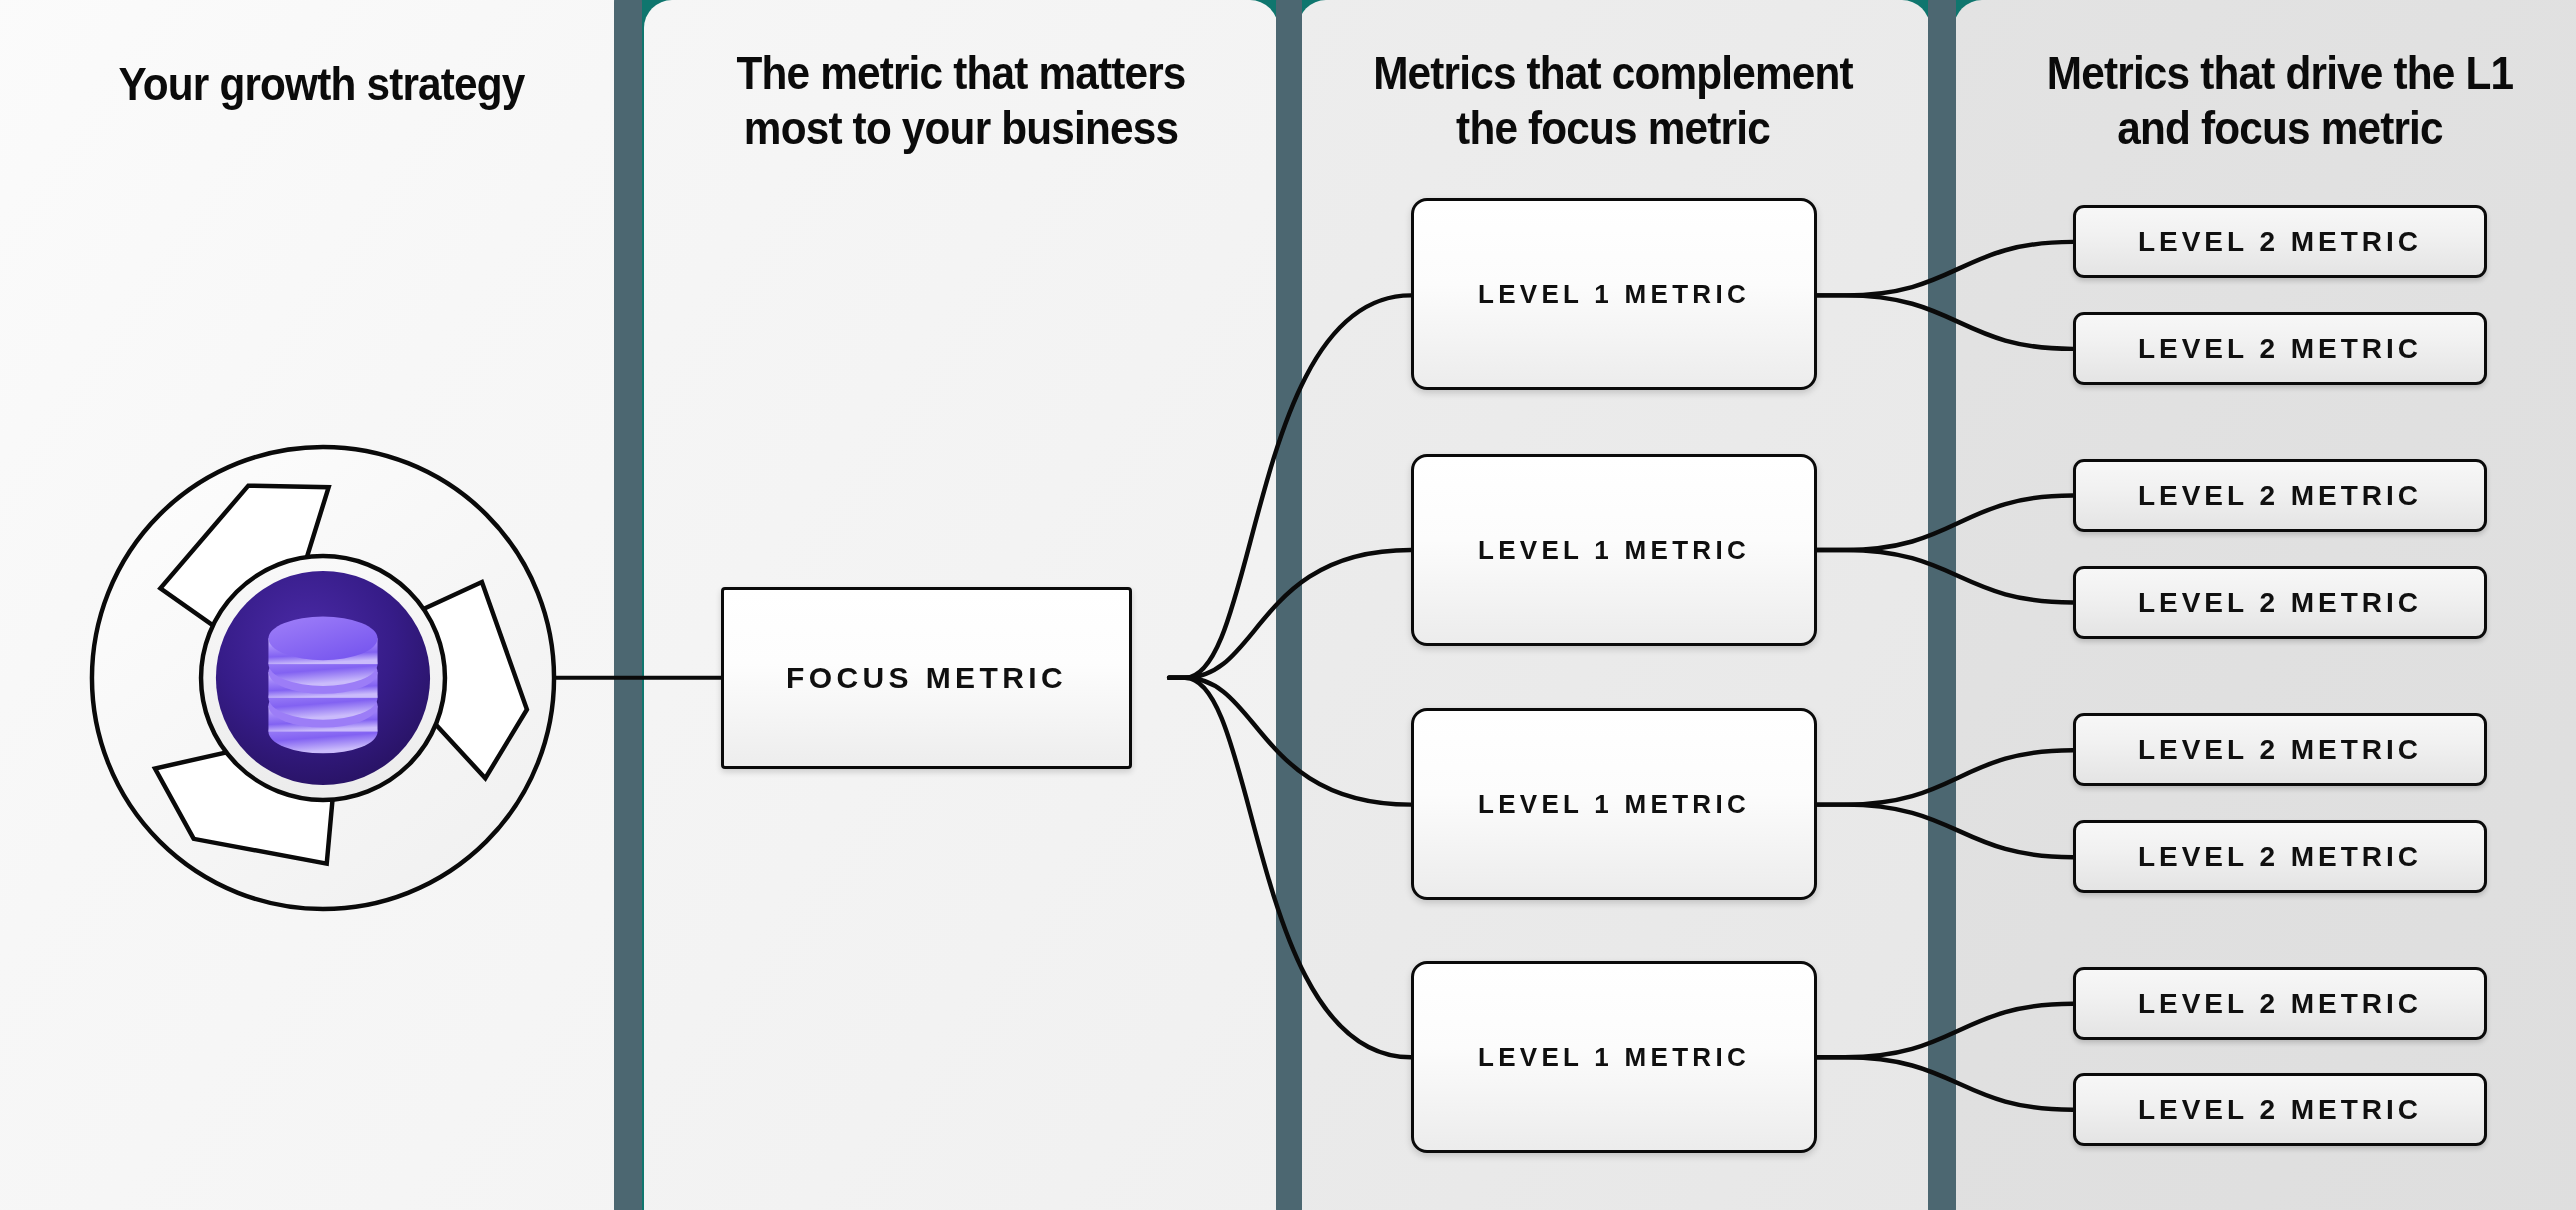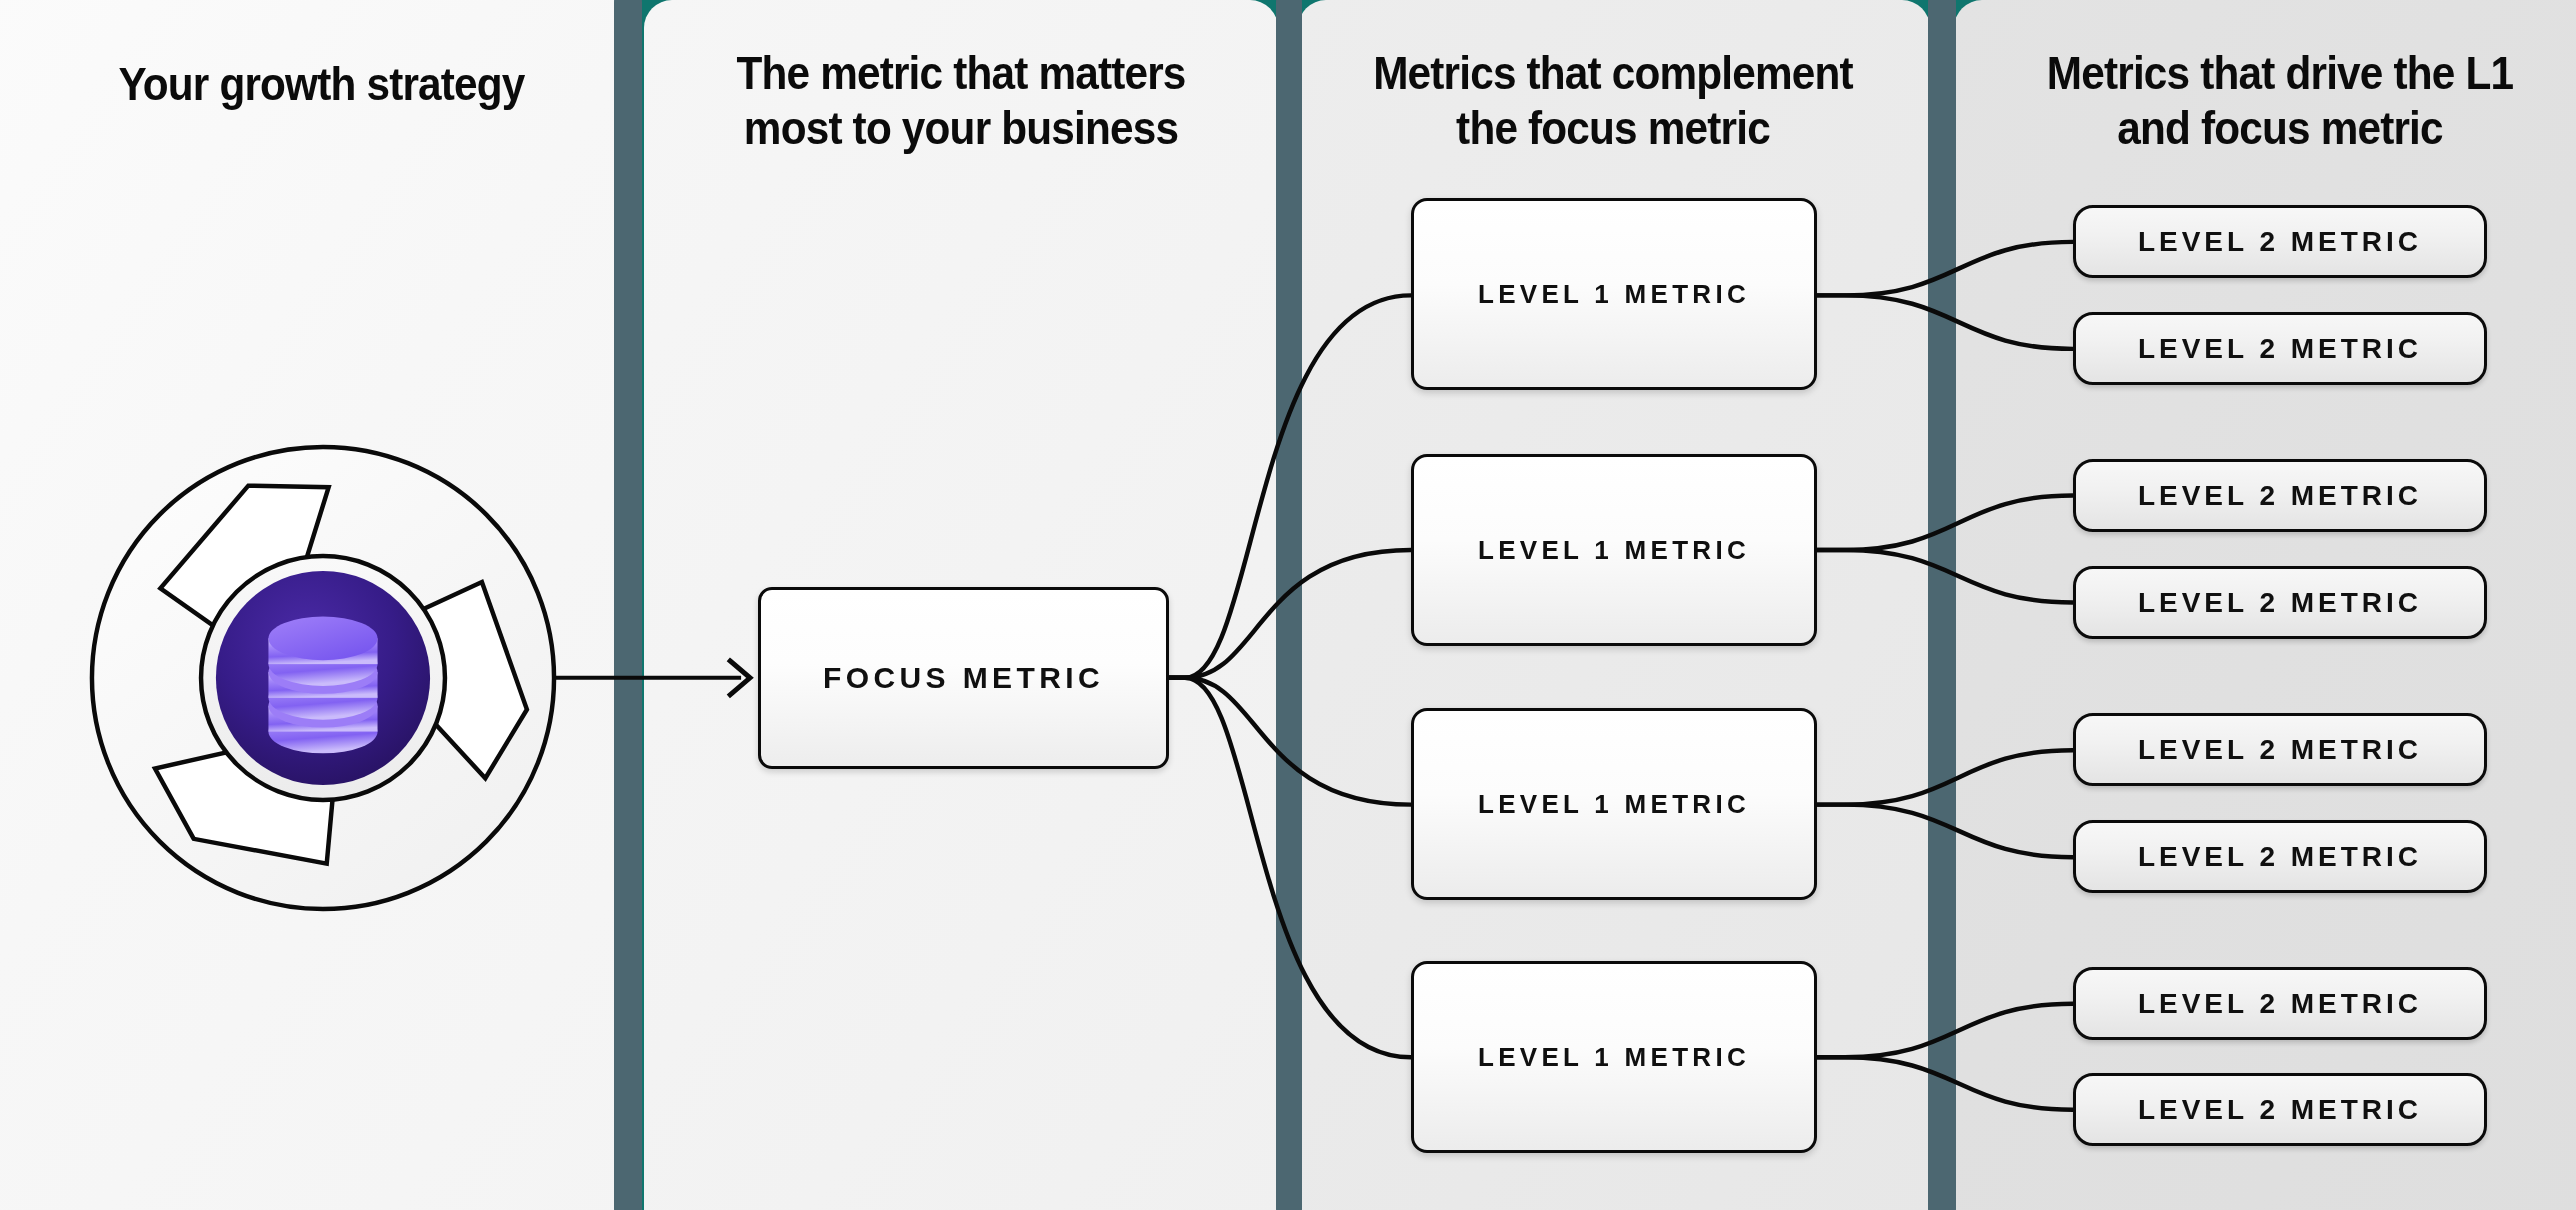--- a/index.html
+++ b/index.html
@@ -37,31 +37,31 @@
   
   #brand-logo{position:absolute;left:87px;top:442px;width:472px;height:472px;}
 
   
   .metric-box{position:absolute;display:flex;align-items:center;justify-content:center;
     border:3px solid #0a0a0a;box-sizing:border-box;color:#101010;
     font-family:"Liberation Sans","DejaVu Sans",sans-serif;
     font-weight:700;text-align:center;}
   .metric-box .lbl{display:block;white-space:nowrap;}
 
-  #focus-metric{left:758px;top:587px;width:411px;height:182px;border-radius:14px;
+  #focus-metric{left:721px;top:587px;width:411px;height:182px;border-radius:4px;
     background:linear-gradient(180deg,#ffffff 0%,#fdfdfd 42%,#ededed 100%);
     box-shadow:0 3px 6px rgba(0,0,0,.16);}
   #focus-metric .lbl{font-size:30px;letter-spacing:4.4px;}
 
   .l1-box{left:1411px;width:406px;height:192px;border-radius:16px;
     background:linear-gradient(180deg,#ffffff 0%,#fcfcfc 45%,#ececec 100%);
     box-shadow:0 3px 7px rgba(0,0,0,.17);}
   .l1-box .lbl{font-size:26px;letter-spacing:4.3px;}
 
-  .l2-box{left:2073px;width:414px;height:73px;border-radius:20px;
+  .l2-box{left:2073px;width:414px;height:73px;border-radius:11px;
     background:linear-gradient(180deg,#f7f7f7 0%,#f1f1f1 40%,#e4e4e4 100%);
     box-shadow:0 3px 5px rgba(0,0,0,.17);}
   .l2-box .lbl{font-size:28px;letter-spacing:4px;}
 
   
   #connectors{position:absolute;left:0;top:0;width:2576px;height:1211px;
     pointer-events:none;overflow:visible;}
 </style>
 </head>
 <body>

